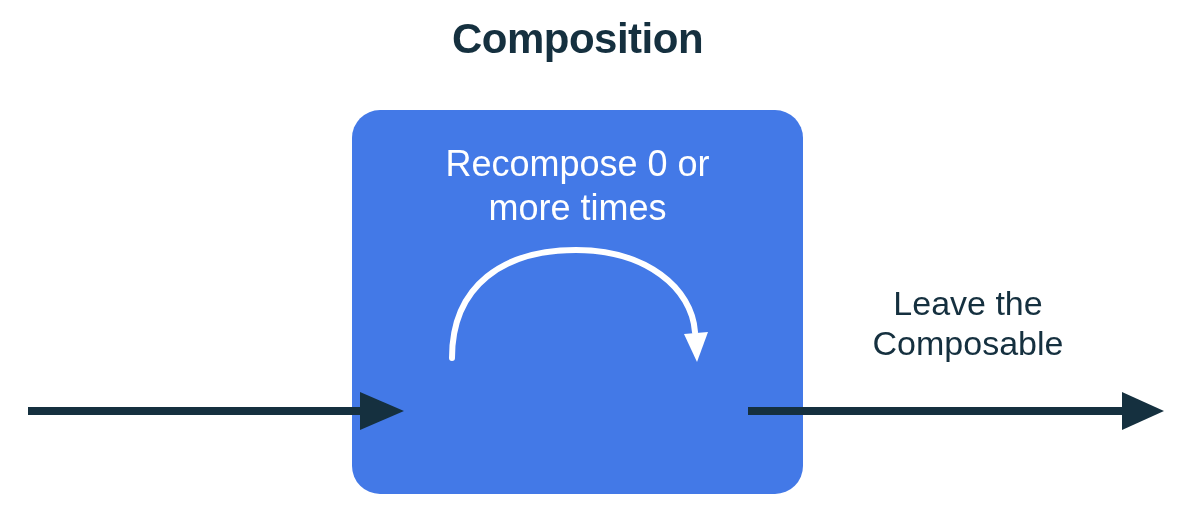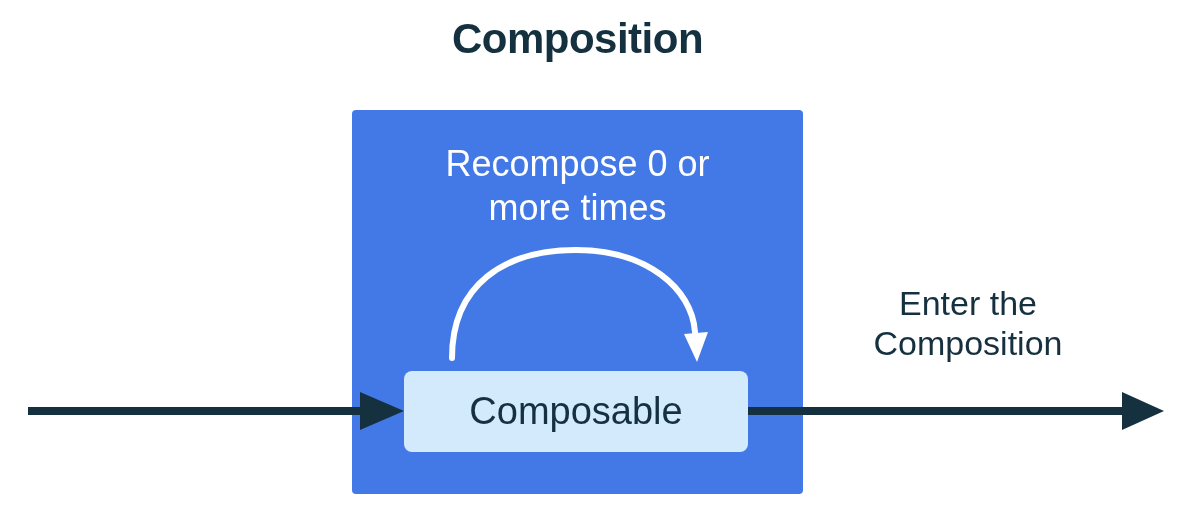--- a/index.html
+++ b/index.html
@@ -36,21 +36,21 @@
     letter-spacing: -0.5px;
     color: var(--navy);
   }
   .composition-box {
     position: absolute;
     left: 352px;
     top: 110px;
     width: 451px;
     height: 384px;
     background: var(--blue);
-    border-radius: 4px;
+    border-radius: 28px;
   }
   .recompose-label {
     position: absolute;
     top: 32px;
     left: 50%;
     transform: translateX(-50%);
     width: 340px;
     text-align: center;
     font-size: 36px;
     line-height: 44px;
@@ -120,31 +120,28 @@
 
   <div class="composition-box">
 
     <div class="recompose-label">Recompose 0 or more times</div>
 
     <svg class="recompose-arc" viewBox="0 0 270 130" xmlns="http://www.w3.org/2000/svg" aria-hidden="true">
       <path class="arc" d="M 10 118 C 10 45, 62 10, 134 10 C 204 10, 250 48, 253 92"></path>
       <polygon class="head" points="255,122 242,94 266,92"></polygon>
     </svg>
 
-    <div class="composable-box">
-      <span class="composable-label">Composable</span>
-    </div>
   </div>
 
   <svg class="flow-arrow" style="left:24px; top:390px;" width="382" height="44" viewBox="0 0 382 44" xmlns="http://www.w3.org/2000/svg" aria-hidden="true">
     <line x1="4" y1="21" x2="340" y2="21"></line>
     <polygon points="336,2 380,21 336,40"></polygon>
   </svg>
 
   <svg class="flow-arrow" style="left:748px; top:390px;" width="418" height="44" viewBox="0 0 418 44" xmlns="http://www.w3.org/2000/svg" aria-hidden="true">
     <line x1="0" y1="21" x2="378" y2="21"></line>
     <polygon points="374,2 416,21 374,40"></polygon>
   </svg>
 
 
-  <div class="side-label leave-label">Enter the Composition</div>
+  <div class="side-label leave-label">Leave the Composable</div>
 
 </div>
 
 </body></html>

